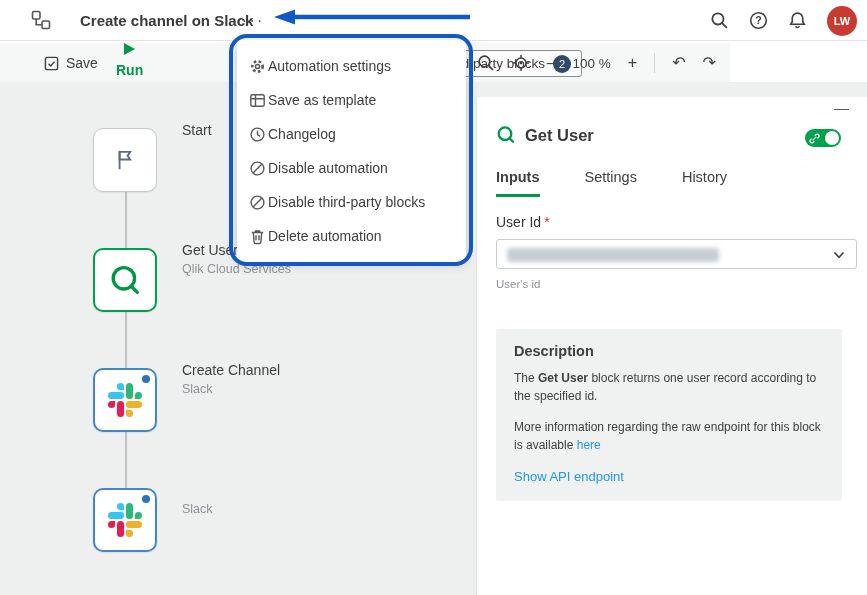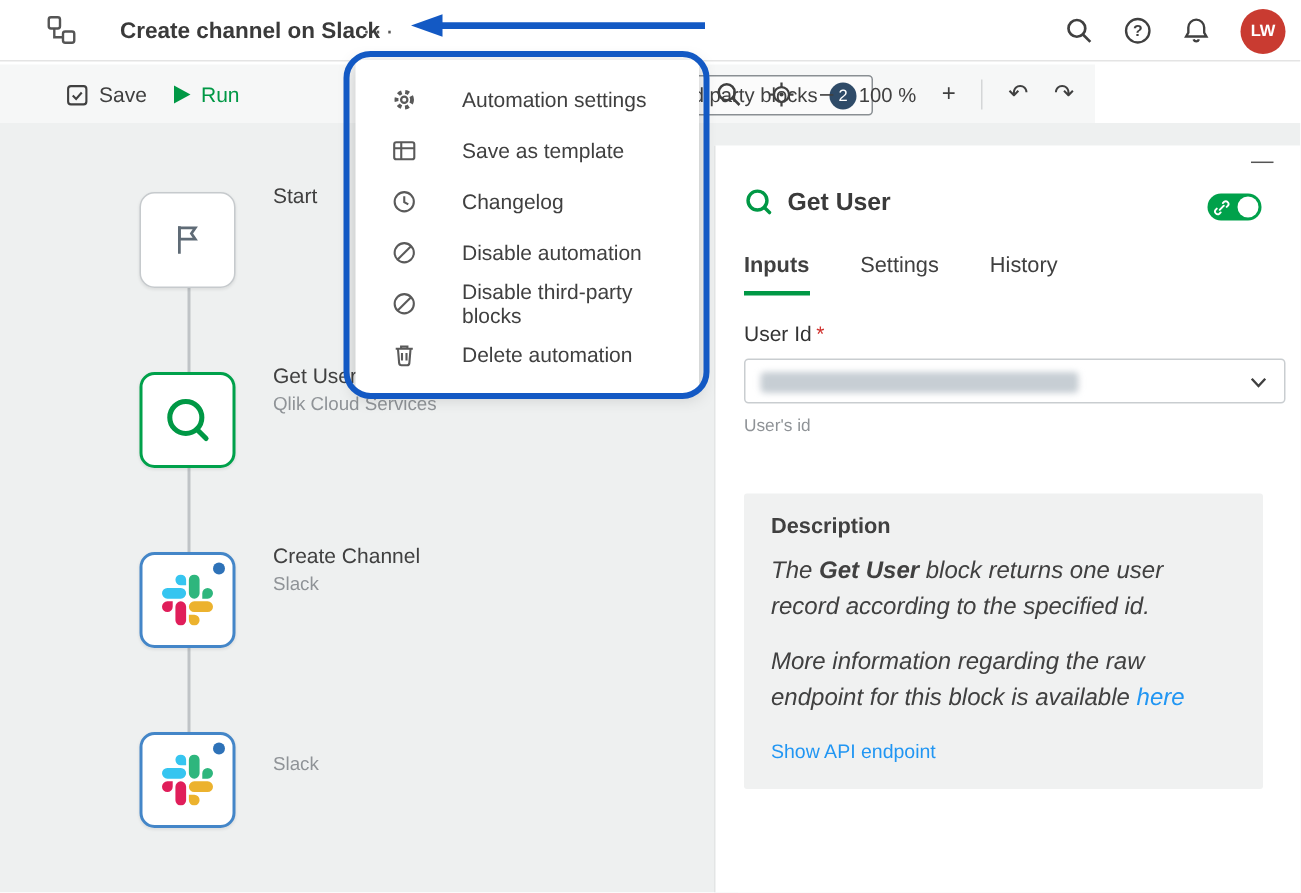--- a/index.html
+++ b/index.html
@@ -18,21 +18,21 @@
   .top-right { position:absolute; right:10px; top:0; height:41px; display:flex; align-items:center; gap:20px; }
   .avatar { width:30px; height:30px; border-radius:50%; background:#c93b31; color:#fff; font-size:11px; font-weight:bold;
     display:flex; align-items:center; justify-content:center; }
 
   
   .toolbar { position:absolute; left:0; top:43px; width:730px; height:41px; background:#f6f7f7;
     border-bottom:1px solid #ef4444; }
   .save-btn { position:absolute; left:44px; top:0; height:40px; display:flex; align-items:center; gap:7px;
     font-size:14px; color:#404040; cursor:pointer; }
   .run-btn { position:absolute; left:116px; top:0; height:40px; display:flex; align-items:center; gap:7px;
-    font-size:14px; font-weight:normal; color:#009845; cursor:pointer; }
+    font-size:14px; font-weight:bold; color:#009845; cursor:pointer;flex-direction:column; }
   .run-tri { width:0; height:0; border-left:11px solid #009845; border-top:6px solid transparent; border-bottom:6px solid transparent; }
   .tp-btn { position:absolute; left:432px; top:7px; height:27px; display:flex; align-items:center; gap:8px;
     padding:0 10px; border:1px solid #8a8f93; border-radius:3px; background:#fbfbfb; font-size:13.5px; color:#404040; cursor:pointer; }
   .tp-badge { width:18px; height:18px; border-radius:50%; background:#2f4b68; color:#fff; font-size:11px;
     display:flex; align-items:center; justify-content:center; }
   .zoom-controls { position:absolute; right:14px; top:0; height:40px; display:flex; align-items:center; gap:17px; }
   .zc { font-size:16px; color:#404040; cursor:pointer; line-height:1; }
   .zoom-level { font-size:13.5px; color:#404040; }
   .sep { width:1px; height:20px; background:#d4d6d7; }
 
@@ -54,41 +54,41 @@
   
   .right-bg { position:absolute; left:476px; top:82px; width:391px; height:513px; background:#eef0f0; }
   .panel { position:absolute; left:476px; top:97px; width:391px; height:498px; background:#fff; border-left:1px solid #e3e5e5; }
   .collapse { position:absolute; right:18px; top:2px; font-size:15px; color:#555; cursor:pointer; }
   .p-head { position:absolute; left:19px; top:28px; display:flex; align-items:center; gap:9px; }
   .p-title { font-size:16.5px; font-weight:bold; color:#3a3a3a; }
   .toggle { position:absolute; right:26px; top:32px; width:36px; height:18px; background:#00a14b; border-radius:9px;
     display:flex; align-items:center; cursor:pointer; }
   .toggle .knob { position:absolute; right:2px; top:2px; width:14px; height:14px; border-radius:50%; background:#fff; }
   .toggle .linkic { position:absolute; left:4px; top:3.5px; }
-  .tabs { position:absolute; left:19px; top:72px; display:flex; gap:34px; font-size:14.5px; }
+  .tabs { position:absolute; left:19px; top:72px; display:flex; gap:45px; font-size:14.5px; }
   .tab { padding-bottom:9px; cursor:pointer; color:#404040; }
   .tab.active { font-weight:bold; border-bottom:3px solid #009845; }
   .f-label { position:absolute; left:19px; top:117px; font-size:14px; color:#333; }
   .f-label .req { color:#d0312d; margin-left:3px; }
   .select { position:absolute; left:19px; top:142px; width:361px; height:30px; background:#fff;
     border:1px solid #c9cdd0; border-radius:3px; cursor:pointer; }
   .redacted { position:absolute; left:10px; top:8px; width:212px; height:14px; border-radius:3px;
     background:#c7ced4; filter:blur(2px); }
   .chev { position:absolute; right:11px; top:11px; }
   .f-help { position:absolute; left:19px; top:181px; font-size:11.5px; color:#8f9397; }
   .card { position:absolute; left:19px; top:232px; width:346px; background:#f0f1f1; border-radius:2px; padding:14px 18px 16px; }
   .card h4 { font-size:14.5px; color:#404040; margin-bottom:10px; }
-  .card p { font-size:16px; line-height:1.5; color:#404040; margin-bottom:13px;font-style:italic; }
+  .card p { font-size:12px; line-height:1.5; color:#404040; margin-bottom:13px; }
   .link { color:#2196f3; cursor:pointer; text-decoration:none; }
   .api-link { display:inline-block; font-size:13px; margin-top:2px; }
 
   
   .menu { position:absolute; left:237px; top:40px; width:229px; background:#fff; border-radius:4px; z-index:40;
     box-shadow:0 2px 12px rgba(0,0,0,.2); padding:9px 0; }
-  .menu-item { height:34px; display:flex; align-items:center; gap:30px; padding:0 14px 0 24px;
+  .menu-item { height:34px; display:flex; align-items:center; gap:2px; padding:0 14px 0 12px;
     font-size:14px; color:#404040; cursor:pointer; }
 
   
   .ring { position:absolute; left:229px; top:34px; width:244px; height:232px; border:4px solid #1359c4;
     border-radius:18px; z-index:50; pointer-events:none; }
   .arrow { position:absolute; left:272px; top:8px; z-index:60; pointer-events:none; }
 </style>
 </head>
 <body>
 

